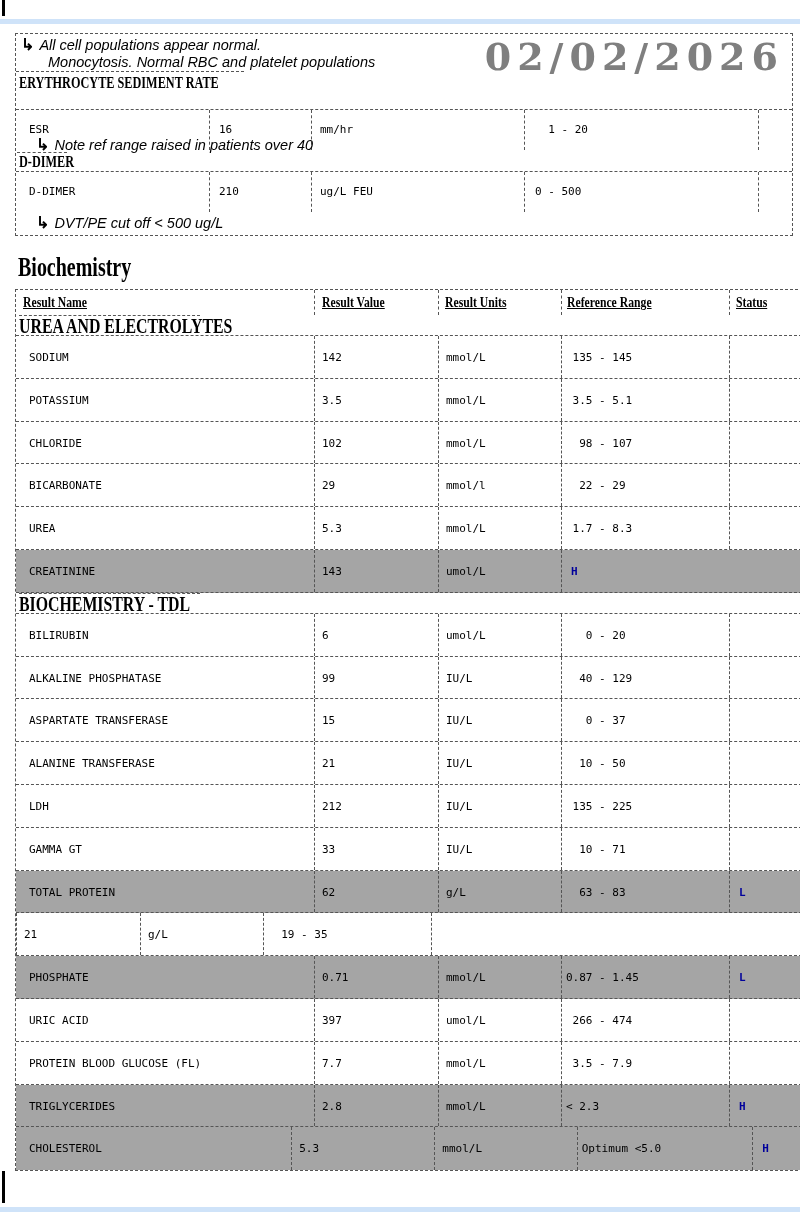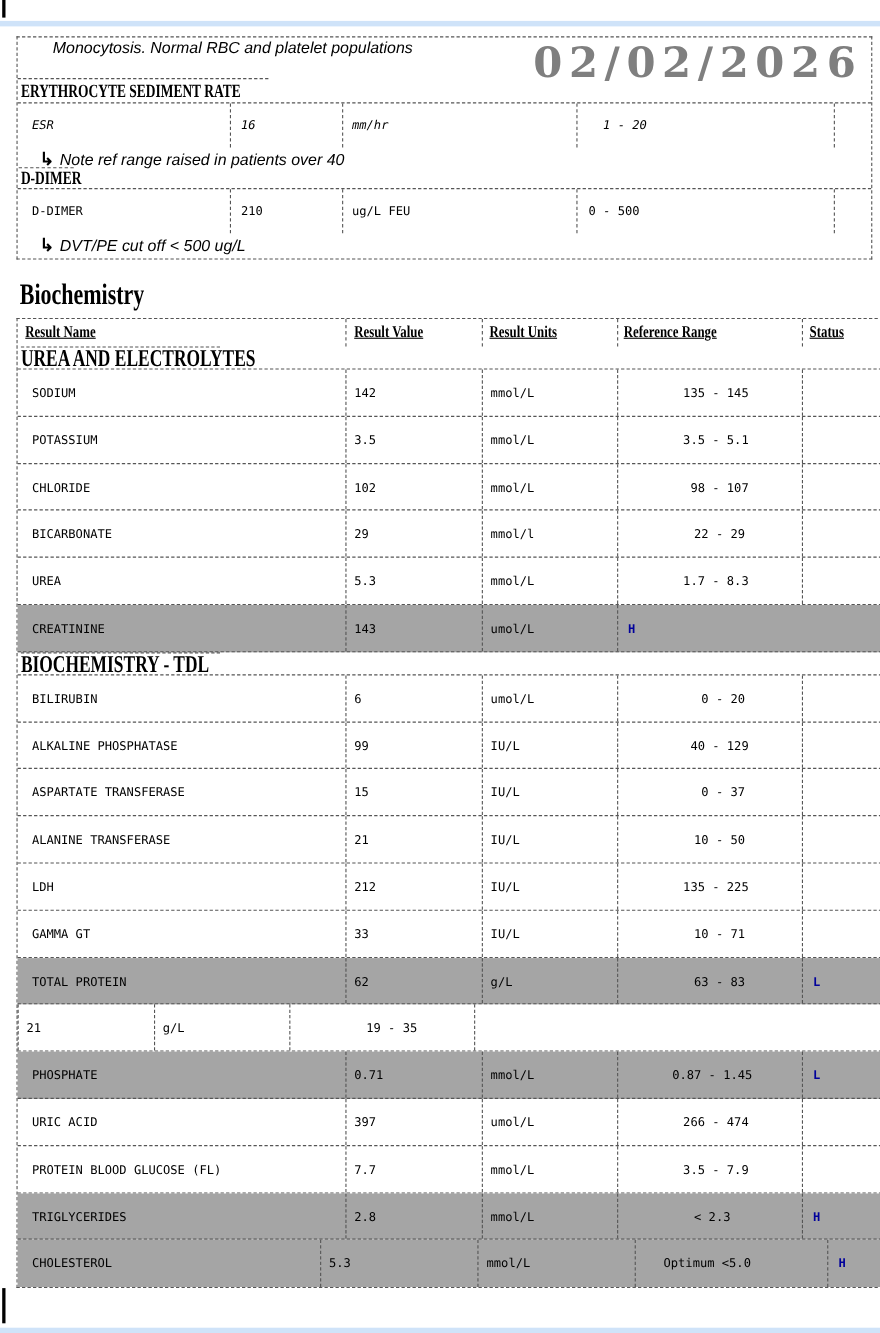--- a/index.html
+++ b/index.html
@@ -67,21 +67,21 @@
   .t-dd  { top: 118px; }
 
   .mini-row {
     position: absolute;
     left: 0; width: 776px; height: 41px;
     border-top: 1px dashed #555;
     display: flex;
     font-family: "DejaVu Sans Mono", monospace;
     font-size: 11px;
   }
-  .r-esr { top: 59px; font-style: italic; }
+  .r-esr { top: 75px; }
   .r-dd  { top: 137px; }
   .mini-row > div { padding-top: 13px; height: 100%; }
   .m-name   { width: 193px; padding-left: 13px; }
   .m-value  { width: 102px; padding-left: 9px;  border-left: 1px dashed #555; }
   .m-units  { width: 213px; padding-left: 8px;  border-left: 1px dashed #555; }
   .m-range  { width: 234px; padding-left: 10px; border-left: 1px dashed #555; white-space: pre; }
   .m-status { flex: 1;      padding-left: 9px;  border-left: 1px dashed #555; }
 
   .note-line { position: absolute; left: 20px; font-size: 14.5px; white-space: nowrap; }
   .n-esr { top: 101px; }
@@ -157,41 +157,42 @@
     display: flex;
     height: 42.8px;
     border-bottom: 1px dashed #555;
   }
   .data-row:last-child { border-bottom: none; gap: 48px; }
   .data-row.hl { background: var(--hl-row, #a5a5a5); }
   .data-row > div { padding-top: 15px; height: 100%; }
   .c-name   { width: 298px; padding-left: 13px; }
   .c-value  { width: 124px; padding-left: 7px; border-left: 1px dashed #555; }
   .c-units  { width: 123px; padding-left: 7px; border-left: 1px dashed #555; }
-  .c-range  { width: 168px; padding-left: 4px; border-left: 1px dashed #555; white-space: pre; text-align: center; }
+  .c-range  { width: 168px; padding-left: 4px; border-left: 1px dashed #555; white-space: pre; }
   .c-status {
     width: 63px; padding-left: 9px;
     border-left: 1px dashed #555;
     color: var(--status-color, #00009b);
     font-weight: bold;
   }
 </style>
 </head>
 <body>
 
 <div class="page" style="--accent-bar: #cfe3f9; --hl-row: #a5a5a5; --status-color: #00009b; --date-color: #7f7f7f;">
 
   <div class="edge-tick top"></div>
   <div class="accent-bar top"></div>
 
   <div class="top-box">
 
     <div class="report-date">02/02/2026</div>
 
     <div class="notes">
+      <div class="note-l1"><span class="arrow">↳</span><span class="it">All cell populations appear normal.</span></div>
       <div class="note-l2 it">Monocytosis. Normal RBC and platelet populations</div>
     </div>
     <div class="dash-seg seg-notes"></div>
 
     <div class="mini-title t-esr">ERYTHROCYTE SEDIMENT RATE</div>
     <div class="mini-row r-esr">
       <div class="m-name">ESR</div>
       <div class="m-value">16</div>
       <div class="m-units">mm/hr</div>
       <div class="m-range">  1 - 20</div>

